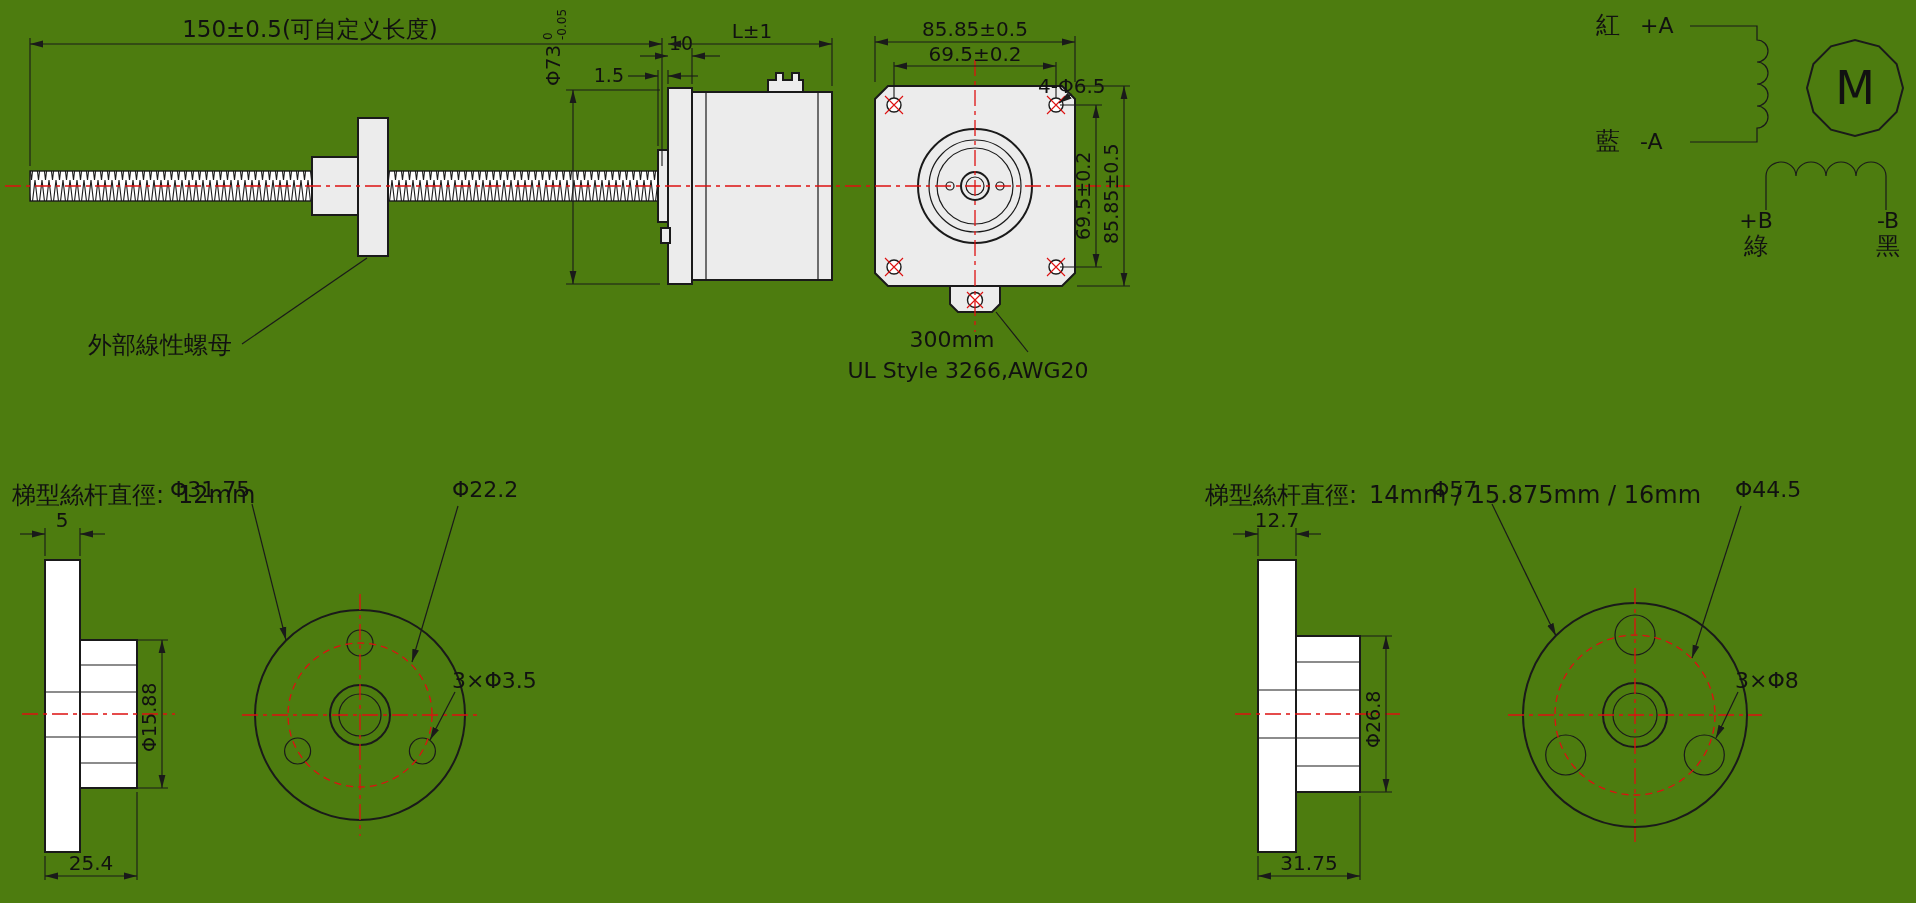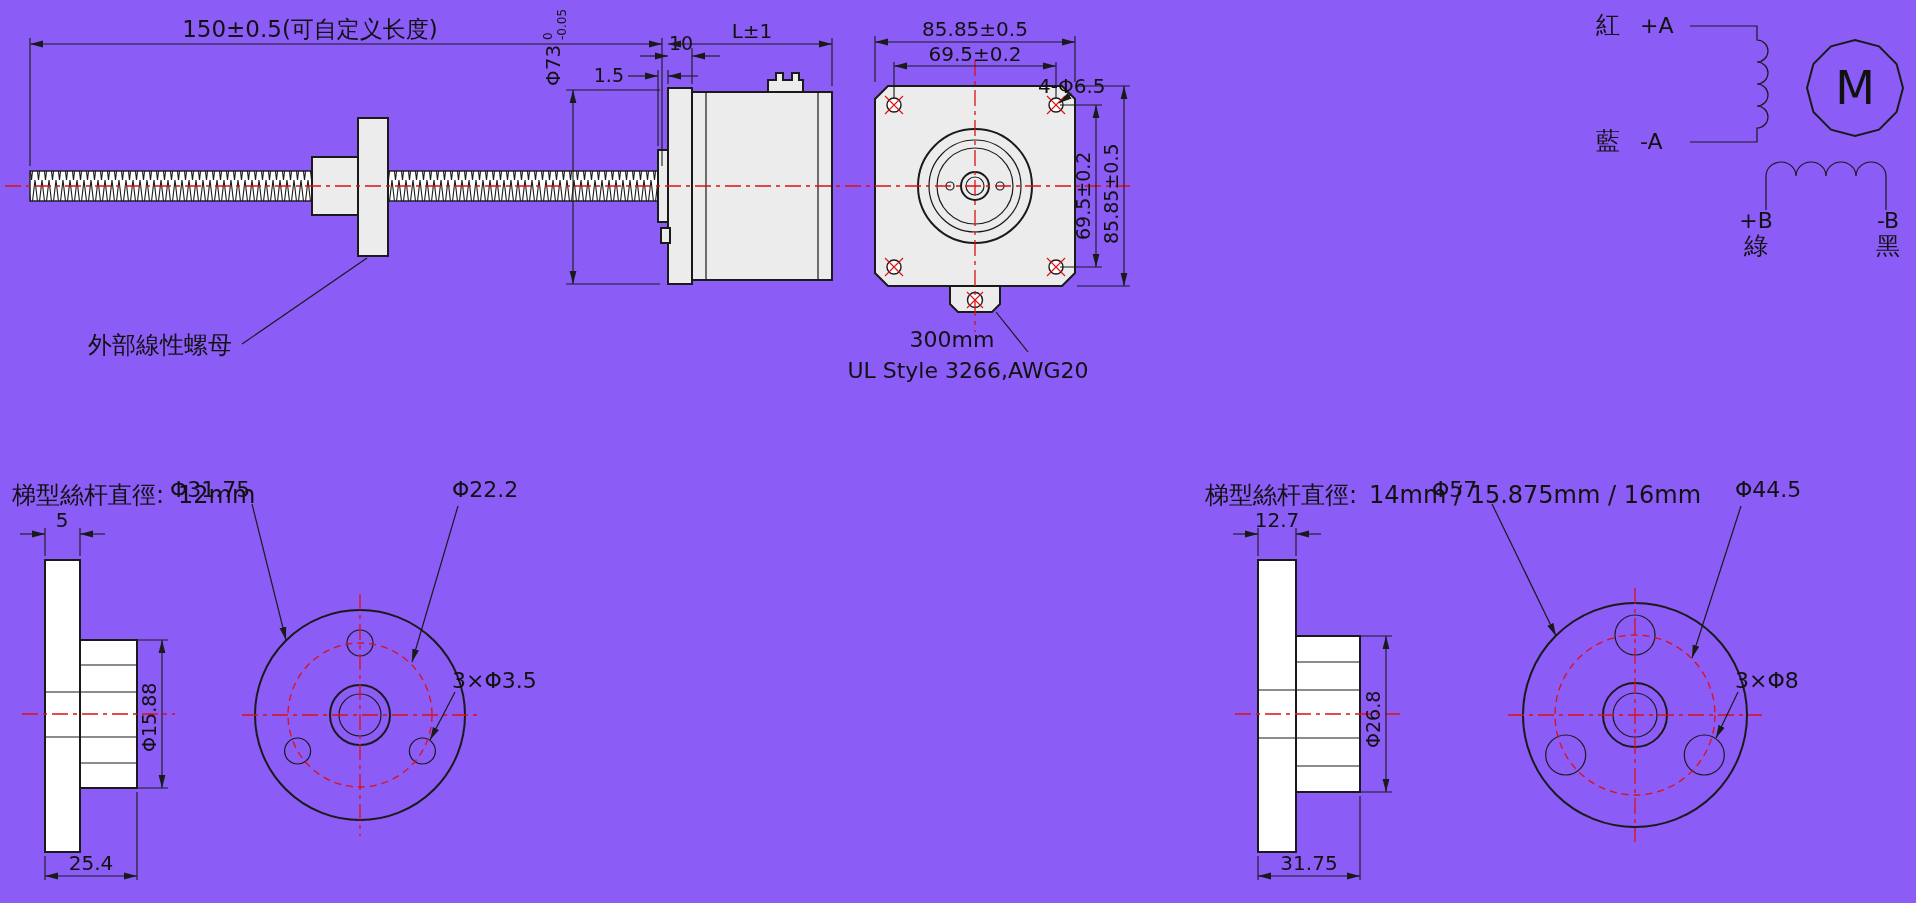--- a/index.html
+++ b/index.html
@@ -1,16 +1,16 @@
 <!DOCTYPE html>
 <html><head>
 <meta charset="utf-8">
 <style>
   html,body{margin:0;padding:0;background:#ffffff;}
-  #stage{position:relative;width:1916px;height:903px;background:#8b5cf6;overflow:hidden;}
+  #stage{position:relative;width:1916px;height:903px;background:#4d7c0f;overflow:hidden;}
   svg text{font-family:"DejaVu Sans","Liberation Sans",sans-serif;fill:#111;}
   .dim{font-size:20px;}
   .dimL{font-size:23px;}
   .dimS{font-size:19px;}
   .lab{font-size:22px;}
   .cjk{font-size:24px;}
   .tol{font-size:12px;}
   .msym{font-size:46px;}
   .part{fill:#ececec;stroke:#1a1a1a;stroke-width:2;}
   .partw{fill:#ffffff;stroke:#1a1a1a;stroke-width:2;}

